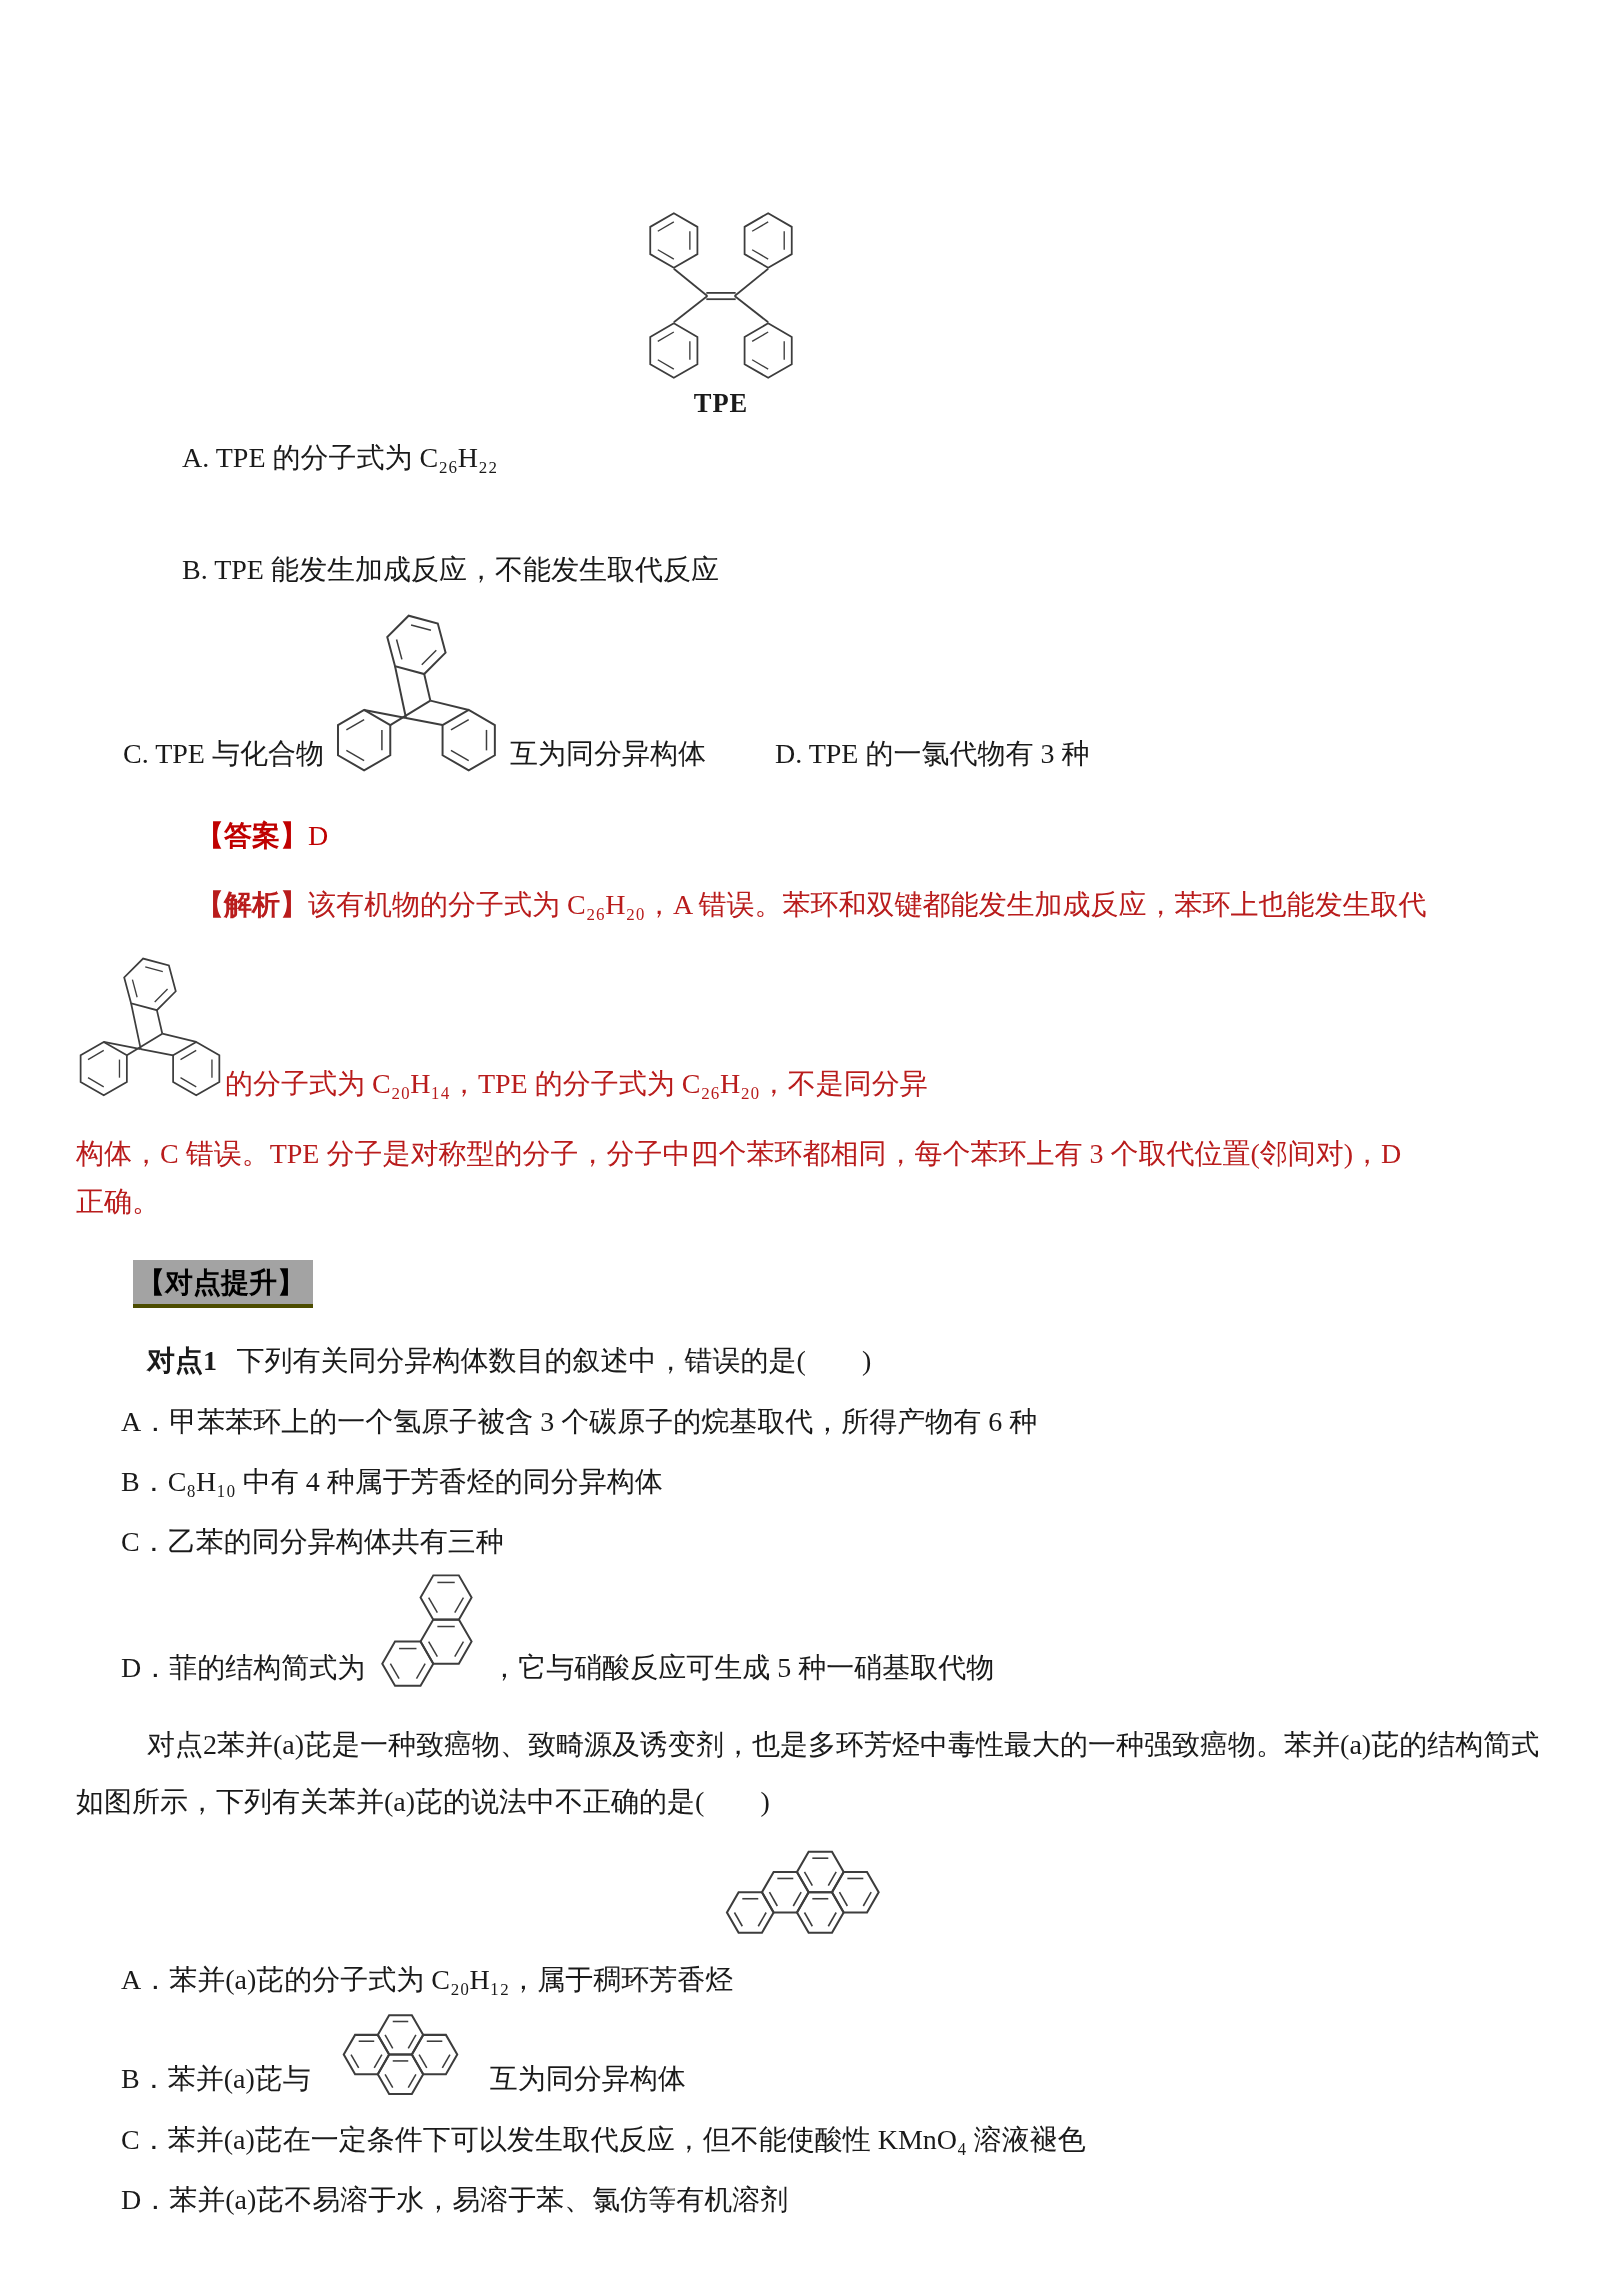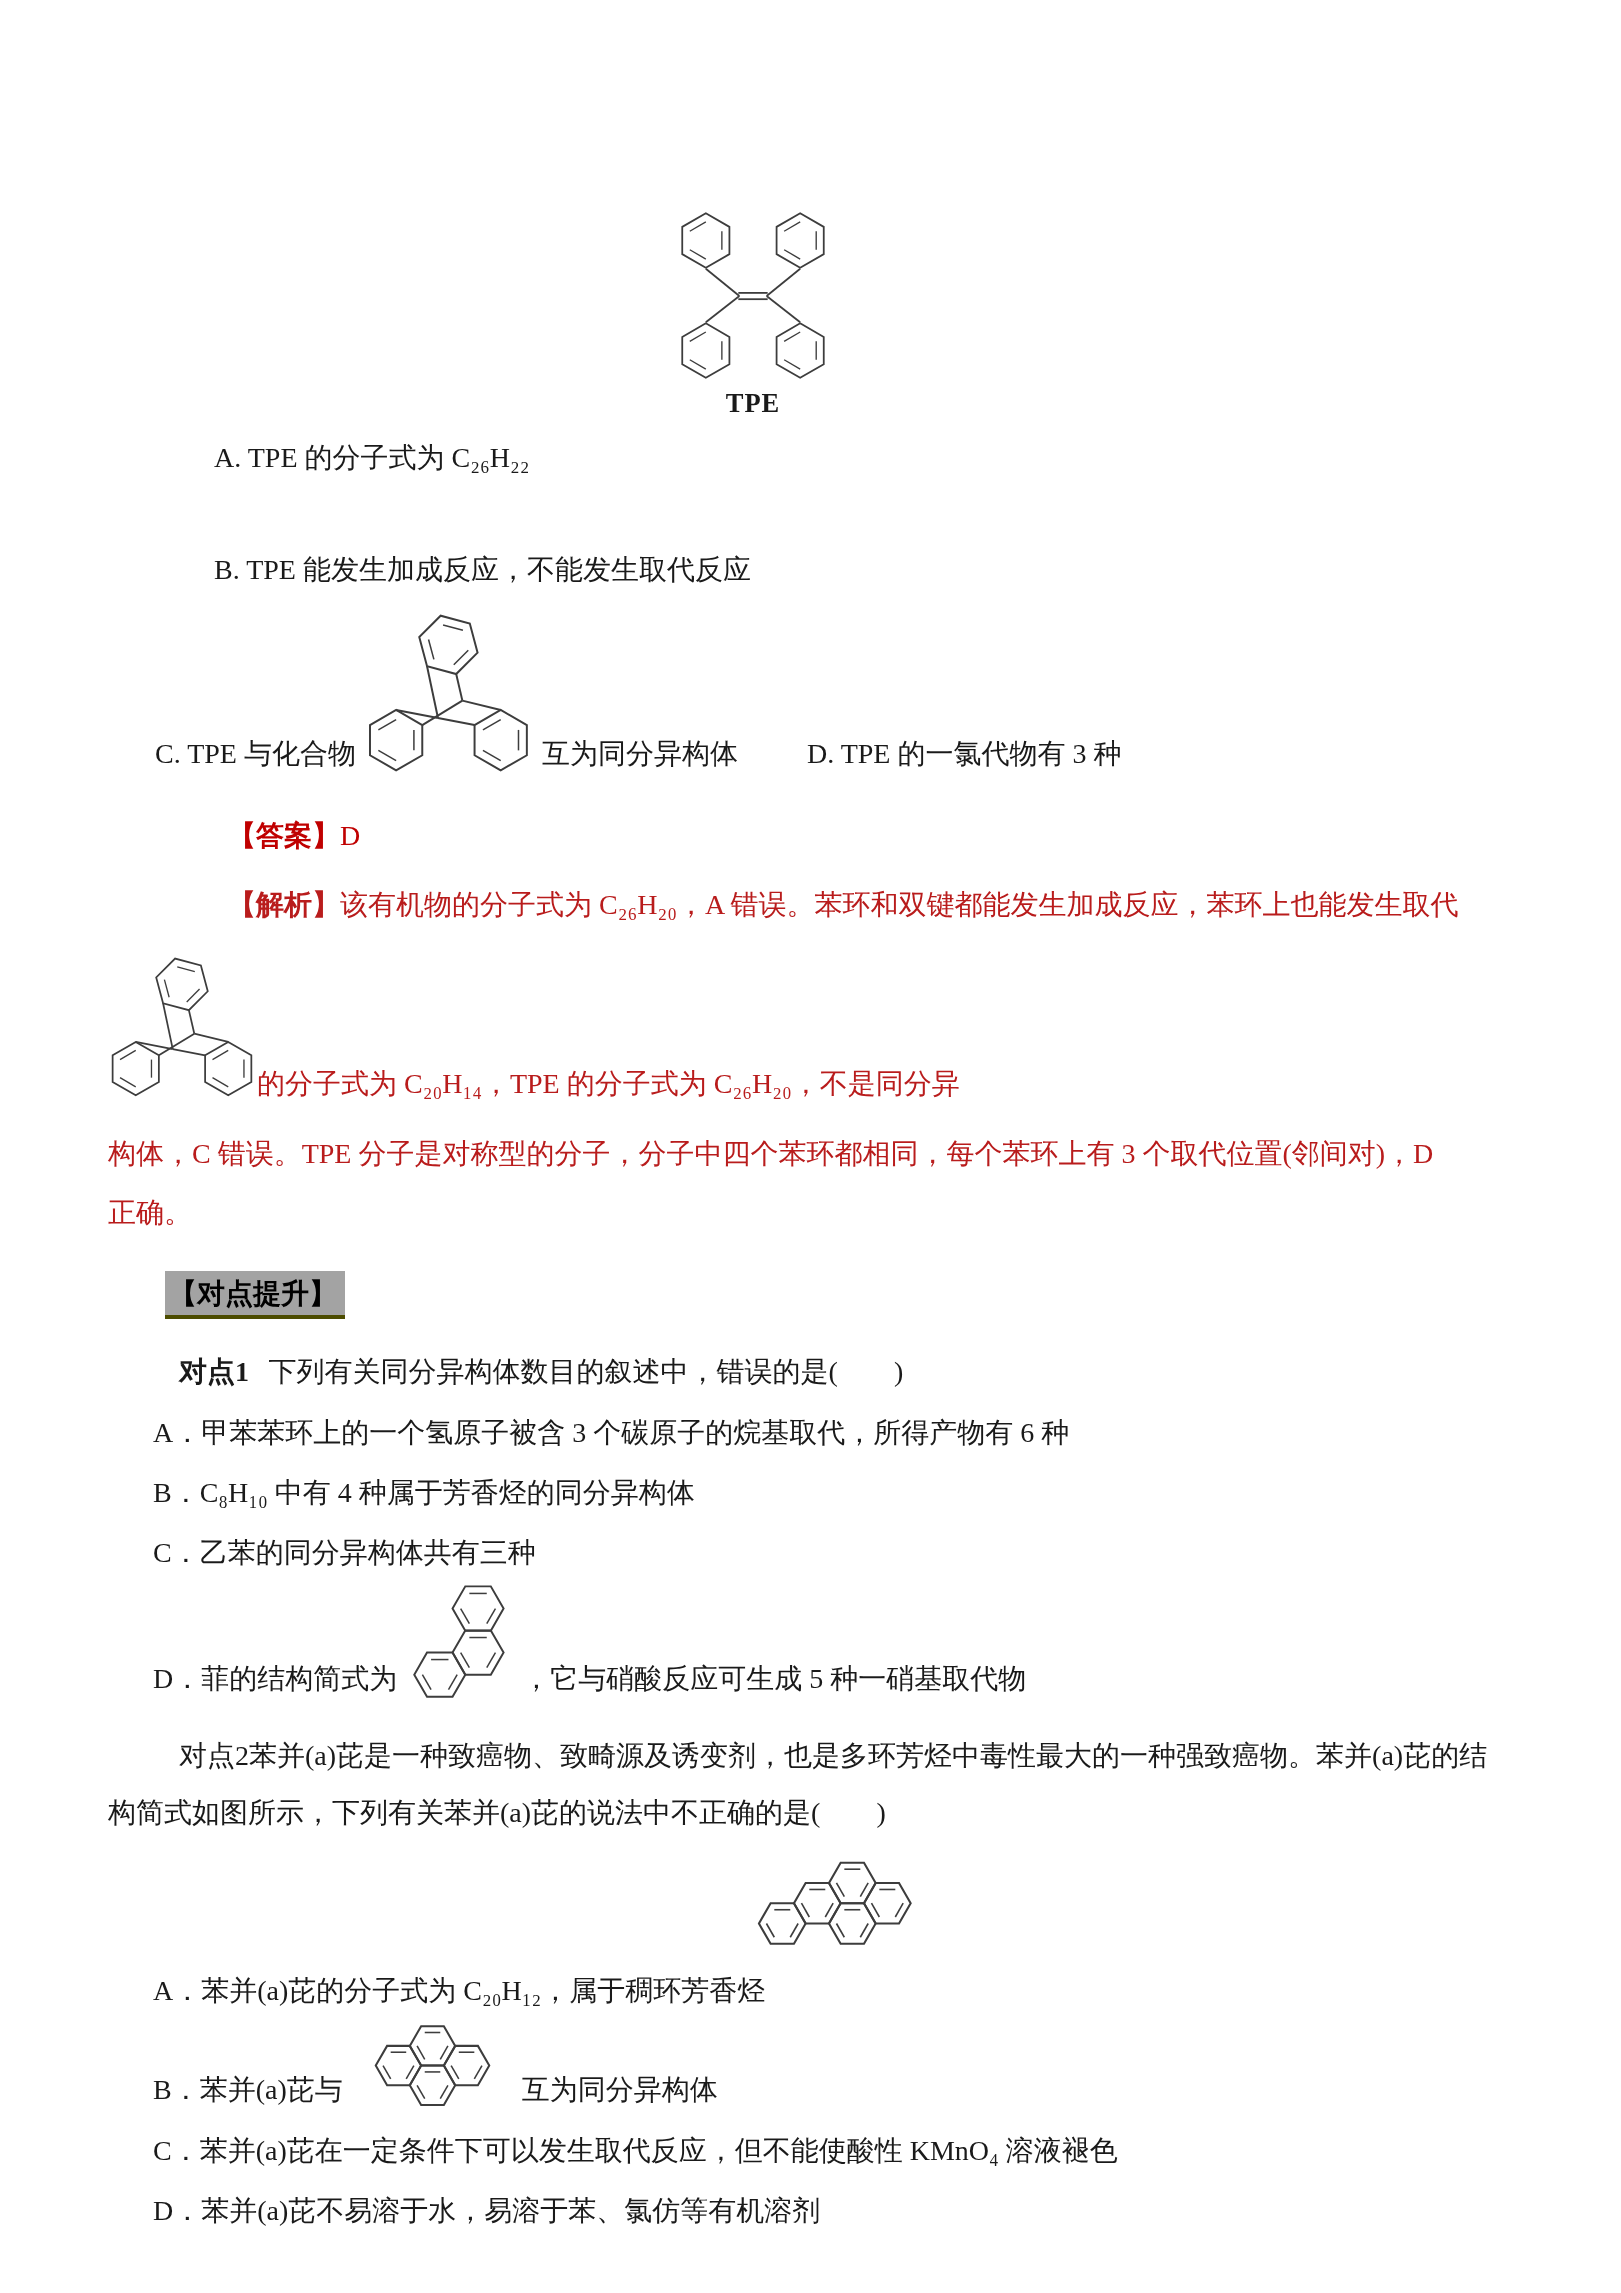--- a/index.html
+++ b/index.html
@@ -1,21 +1,21 @@
 <!DOCTYPE html>
 <html><head>
 <meta charset="utf-8">
 <style>
   html,body{margin:0;padding:0;}
   body{
     width:1621px;height:2294px;background:#ffffff;
     font-family:"Liberation Serif","DejaVu Serif",serif;
     color:#1a1a1a;overflow:hidden;
   }
-  .page{padding:0 108px;font-size:28px;line-height:1.45;}
+  .page{padding:0 76px;font-size:28px;line-height:1.45;}
   
   svg.mol{display:block;}
   .tpe-figure{margin:208px 0 5.9px 564px;width:162px;text-align:center;}
   .tpe-figure svg{width:162px;height:174px;margin:0 auto;}
   .tpe-caption{font-weight:bold;font-size:26.5px;letter-spacing:1px;margin-top:2px;}
   .trip-c svg{width:186px;height:165px;}
   .trip-x svg{width:149px;height:157px;}
   .phen svg{width:125px;height:116px;}
   .bap svg{width:159px;height:86px;margin:17.6px 0 0 647px;}
   .pyr svg{width:129px;height:92px;}
@@ -24,21 +24,21 @@
   .row{display:flex;align-items:flex-end;}
   .ab-row{margin:15.7px 0 0 106px;display:flex;gap:71px;flex-direction:column;}
   .c-row{margin:19.6px 0 0 47px;}
   .c-row .gap-d{margin-left:69px;}
   .answer{margin:41px 0 0 0;text-indent:120px;color:#c00000;}
   .answer b{color:#c00000;}
   .red{color:#b91c1c;}
   .analysis1{margin:29px 0 0 0;text-indent:120px;}
   .analysis-row{margin:21.6px 0 0 0;}
   .analysis3{margin:29px 0 0 0;}
-  .analysis4{margin:19px 0 0 0;}
+  .analysis4{margin:8px 0 0 0;}
   .section-header{
     display:inline-block;margin:37px 0 0 57px;
     background:#a3a3a3;color:#000;font-weight:bold;
     padding:2.9px 7.8px 1px 3.9px;border-bottom:4.9px solid #4c4c00;
   }
   .stem{margin:33px 0 0 0;text-indent:71px;}
   .stem .qlabel{font-weight:bold;margin-right:19.6px;}
   .opt{margin:19.6px 0 0 45px;}
   .d-row{margin:9.8px 0 0 45px;}
   .b-row{margin:7.8px 0 0 45px;gap:25px;}

